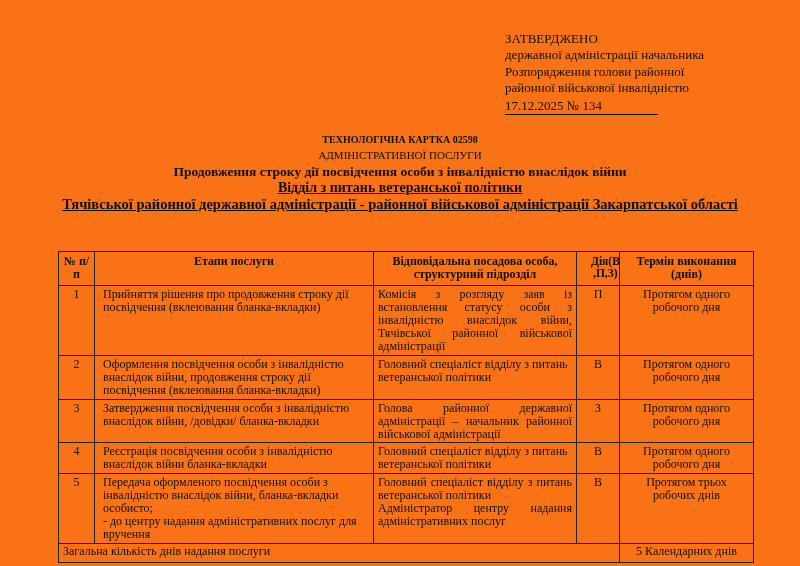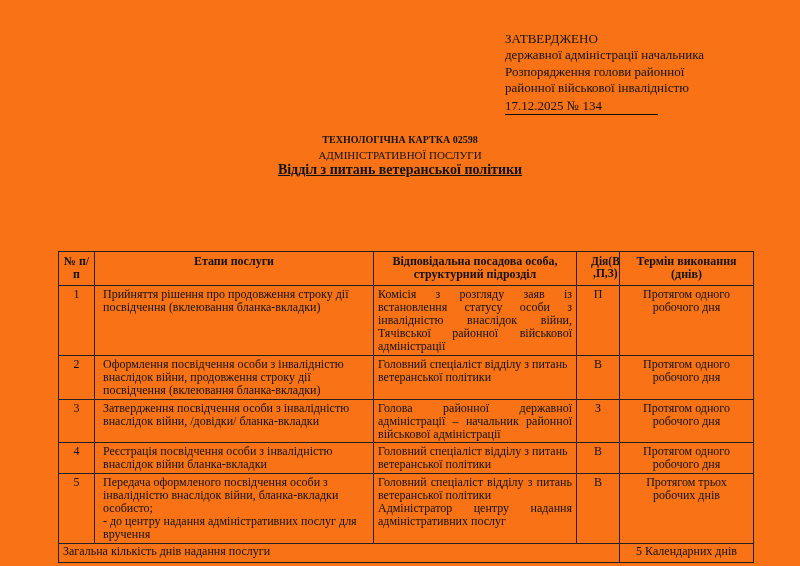--- a/index.html
+++ b/index.html
@@ -74,21 +74,23 @@
     <div>Розпорядження голови районної</div>
     <div>районної військової інвалідністю</div>
     <div>
       <span class="date-line">17.12.2025 № 134</span>
     </div>
   </div>
 
   <div class="titles">
     <div class="t-main">ТЕХНОЛОГІЧНА КАРТКА 02598</div>
     <div class="t-sub">АДМІНІСТРАТИВНОЇ ПОСЛУГИ</div>
+    <div class="t-service">Продовження строку дії посвідчення особи з інвалідністю внаслідок війни</div>
     <div class="t-dept1">Відділ з питань ветеранської політики</div>
+    <div class="t-dept2">Тячівської районної державної адміністрації -  районної військової адміністрації Закарпатської області</div>
   </div>
 
   <div class="tbl-wrap">
     <table>
       <colgroup>
         <col style="width:36px">
           <col style="width:279px">
           <col style="width:203px">
           <col style="width:43px">
           <col style="width:134px">

